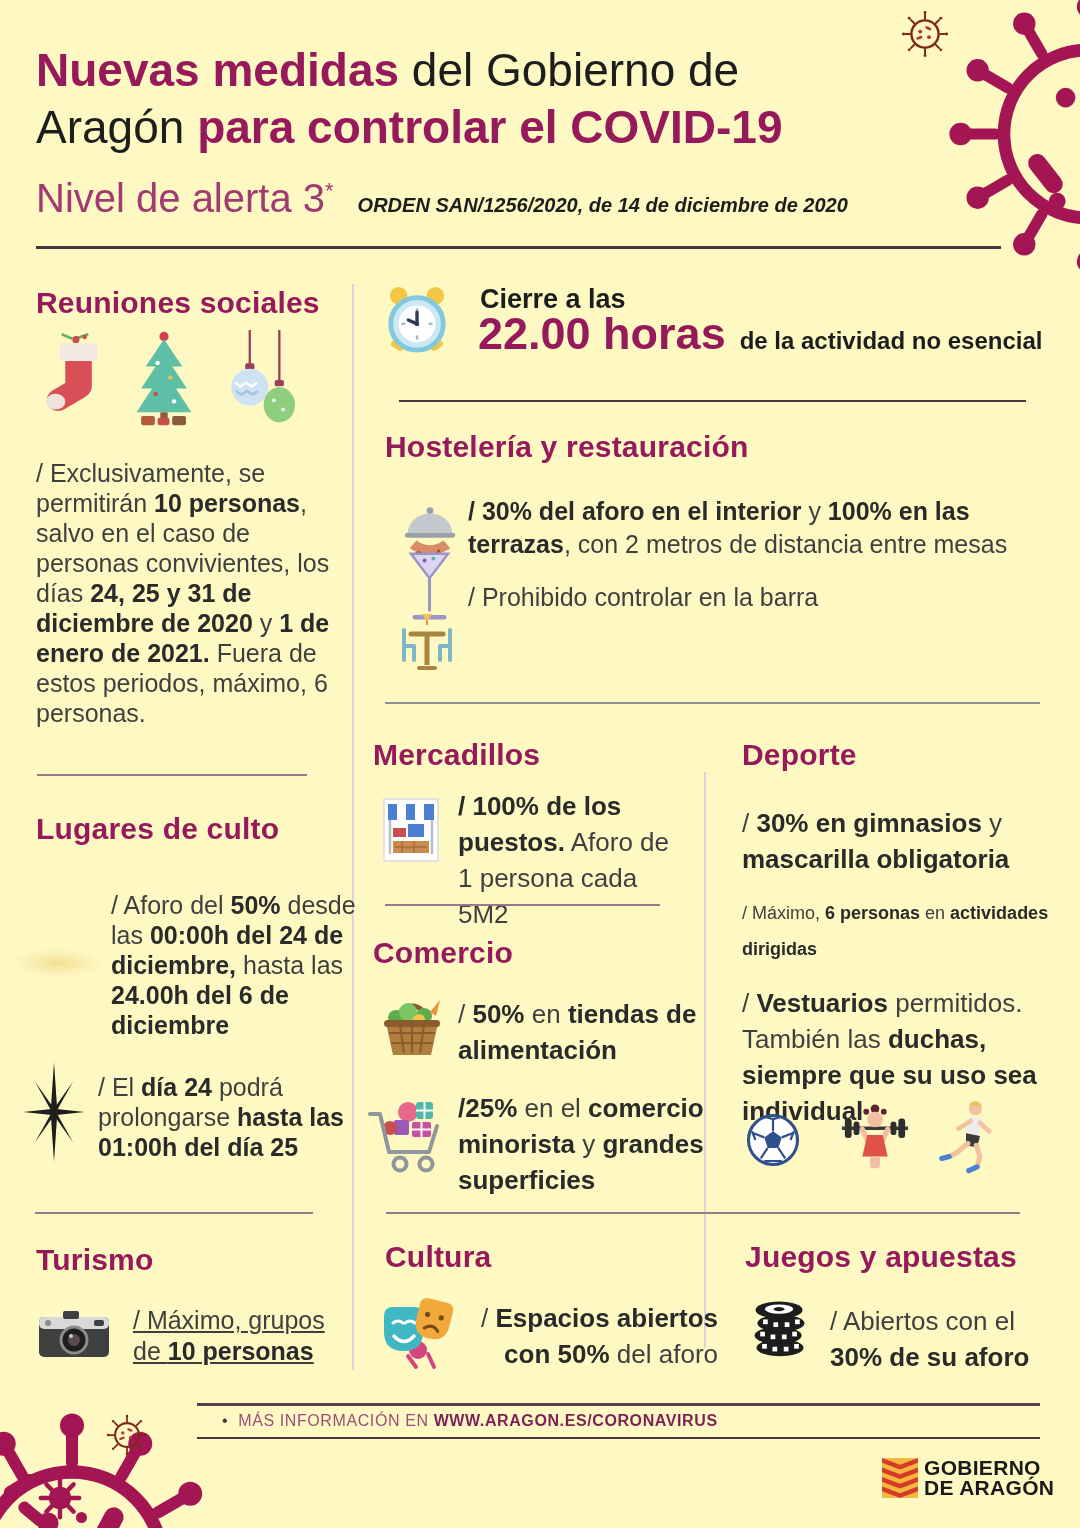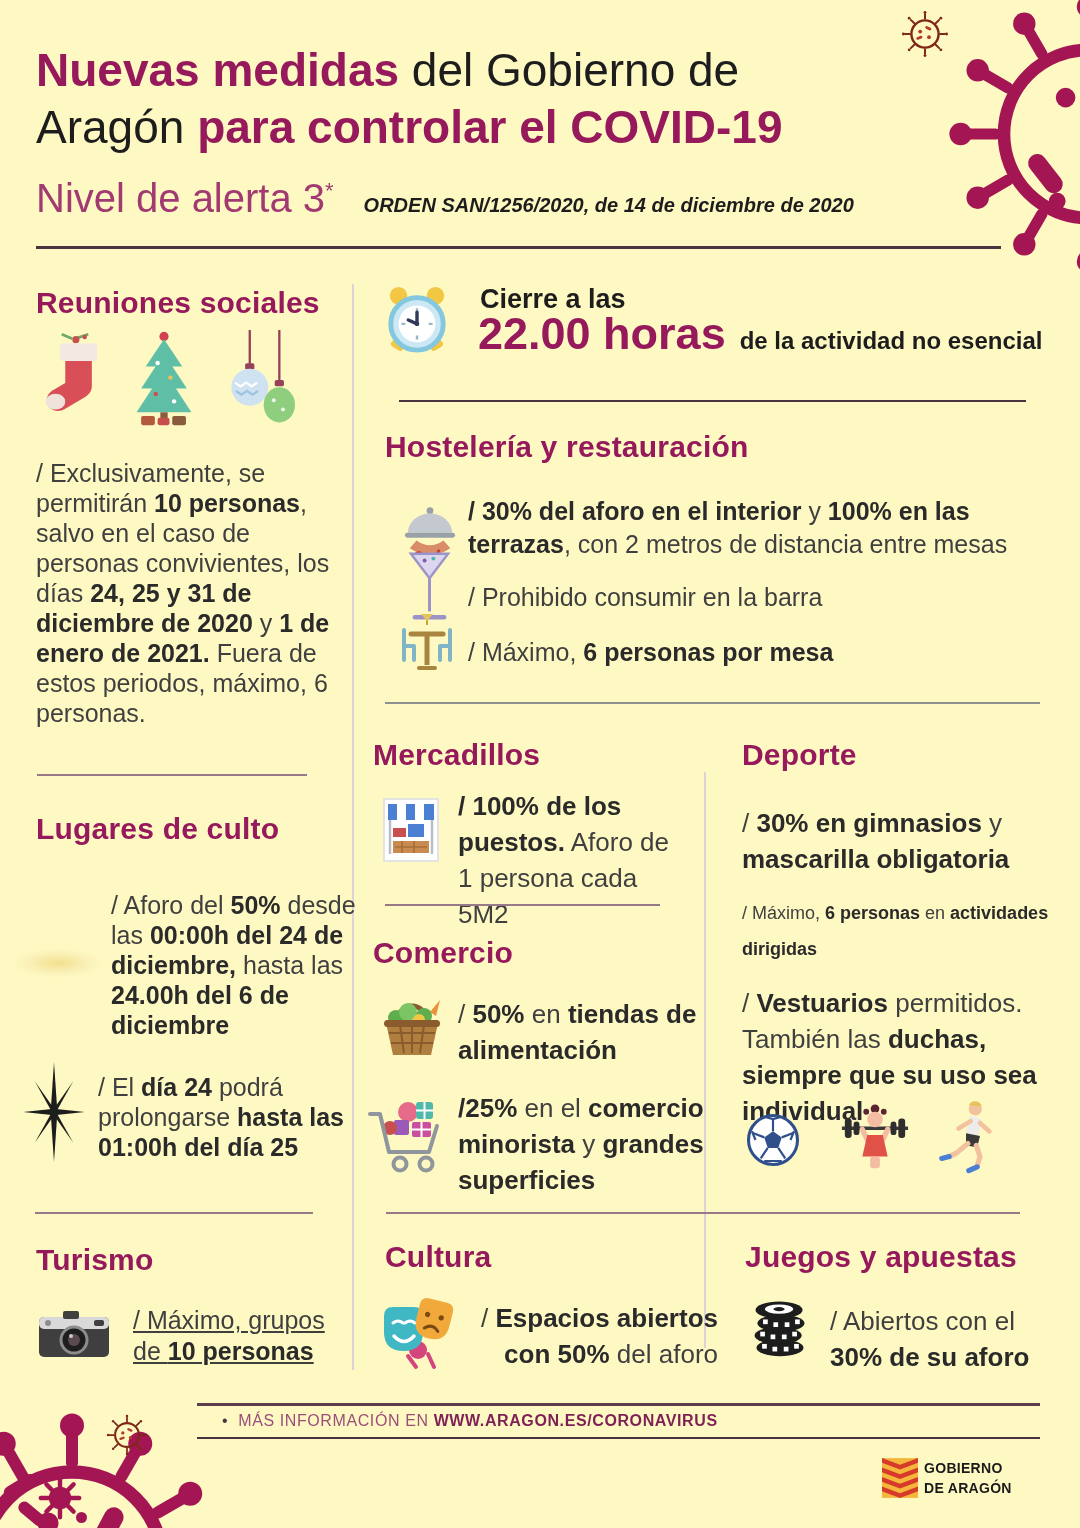--- a/index.html
+++ b/index.html
@@ -76,21 +76,21 @@
         <path fill="none" stroke="currentColor" stroke-width="5.5" stroke-linecap="round" d="M44,30 H54 M39.9,39.9 L47,47 M30,44 V54 M20.1,39.9 L13,47 M16,30 H6 M20.1,20.1 L13,13 M30,16 V6 M39.9,20.1 L47,13"></path>
       </symbol>
     </defs>
   </svg>
 
   <div class="abs" style="left:36px;top:42px;font-size:46px;line-height:57px;color:#1D1D1D;">
     <div><span class="acc">Nuevas medidas</span><span> del Gobierno de</span></div>
     <div><span>Aragón </span><span class="acc">para controlar el COVID-19</span></div>
   </div>
 
-  <div class="abs" style="left:36px;top:176px;display:flex;align-items:baseline;gap:30px;">
+  <div class="abs" style="left:36px;top:176px;display:flex;align-items:baseline;gap:24px;">
     <div style="font-size:40px;color:#A23A72;"><span>Nivel de alerta 3</span><sup>*</sup></div>
     <div style="font-size:20px;font-weight:700;font-style:italic;color:#1D1D1D;">ORDEN SAN/1256/2020, de 14 de diciembre de 2020</div>
   </div>
 
   <div class="rule" style="left:36px;top:246px;width:965px;height:3px;"></div>
 
   <svg class="abs" style="left:948px;top:-6px;width:280px;height:280px;color:#A31653;">
       <use href="#virus-big"></use>
     </svg>
   <svg class="abs" style="left:901px;top:10px;width:48px;height:48px;color:#7E2817;">
@@ -219,34 +219,33 @@
     <svg width="45" height="76" viewBox="0 0 46 76">
       <circle cx="12" cy="7" r="4.5" fill="#C0392B"></circle>
       <line x1="33" y1="1" x2="25" y2="17" stroke="#C0392B" stroke-width="2.5"></line>
       <path d="M4,5 h38 l-19,25 z" fill="#DCD6F0" stroke="#9C93C8" stroke-width="2.5"></path>
       <circle cx="18" cy="12" r="2" fill="#7D5BA6"></circle>
         <circle cx="27" cy="10" r="2" fill="#4FB8A8"></circle>
       <line x1="23" y1="30" x2="23" y2="64" stroke="#9C93C8" stroke-width="3"></line>
       <line x1="8" y1="70" x2="38" y2="70" stroke="#9C93C8" stroke-width="4.5" stroke-linecap="round"></line>
     </svg>
   </span>
-  <div class="txt" style="left:468px;top:581px;width:580px;font-size:25px;line-height:33px;"><span>/ Prohibido consumir en la barra</span></div>
+  <div class="txt" style="left:468px;top:581px;width:580px;font-size:25px;line-height:33px;"><span>/ Prohibido controlar en la barra</span></div>
 
   <span class="abs" style="left:396px;top:612px;">
     <svg width="62" height="62" viewBox="0 0 62 62">
       <line x1="31" y1="3" x2="31" y2="13" stroke="#C8A23C" stroke-width="2"></line>
       <polygon points="25,2 37,2 31,9" fill="#E8C35A"></polygon>
       <path d="M8,18 v30 M8,34 h10 M18,34 v14" stroke="#7FB5C4" stroke-width="4" fill="none" stroke-linecap="round"></path>
       <path d="M54,18 v30 M54,34 h-10 M44,34 v14" stroke="#7FB5C4" stroke-width="4" fill="none" stroke-linecap="round"></path>
       <line x1="15" y1="22" x2="47" y2="22" stroke="#A8843F" stroke-width="5" stroke-linecap="round"></line>
       <line x1="31" y1="22" x2="31" y2="53" stroke="#A8843F" stroke-width="5"></line>
       <line x1="23" y1="56" x2="39" y2="56" stroke="#A8843F" stroke-width="4" stroke-linecap="round"></line>
     </svg>
   </span>
-  <div class="txt" style="left:468px;top:636px;width:580px;font-size:25px;line-height:33px;"><span>/  Máximo, </span><span class="b">6 personas por mesa</span></div>
 
   <div class="rule-gray" style="left:385px;top:702px;width:655px;height:1.5px;background:#8F8F8F;"></div>
 
   <div class="sec-title" style="left:373px;top:738px;">Mercadillos</div>
 
   <span class="abs" style="left:383px;top:798px;">
     <svg width="56" height="64" viewBox="0 0 56 64">
       <rect x="1" y="1" width="54" height="62" fill="#fff" stroke="#E3E3E3" stroke-width="2"></rect>
       <rect x="5" y="6" width="46" height="16" fill="#4A7FD4"></rect>
       <rect x="14" y="6" width="9" height="16" fill="#fff"></rect>
@@ -419,19 +418,19 @@
   <div class="abs" style="left:882px;top:1458px;display:flex;gap:6px;align-items:flex-start;">
     <span>
       <svg width="36" height="40" viewBox="0 0 38 42">
         <rect width="38" height="42" fill="#F5B63C"></rect>
         <polygon points="0,0 19,7 38,0 38,5 19,12 0,5" fill="#D63A2B"></polygon>
         <polygon points="0,10 19,17 38,10 38,15 19,22 0,15" fill="#D63A2B"></polygon>
         <polygon points="0,20 19,27 38,20 38,25 19,32 0,25" fill="#D63A2B"></polygon>
         <polygon points="0,30 19,37 38,30 38,35 19,42 0,35" fill="#D63A2B"></polygon>
       </svg>
     </span>
-    <span style="font-size:14px;line-height:20px;font-weight:700;color:#1A1A1A;letter-spacing:.3px;">
+    <span style="font-size:21px;line-height:20px;font-weight:700;color:#1A1A1A;letter-spacing:.3px;">
       <span style="display:block;">GOBIERNO</span>
       <span style="display:block;">DE ARAGÓN</span>
     </span>
   </div>
 
 </div>
 
 </body></html>

